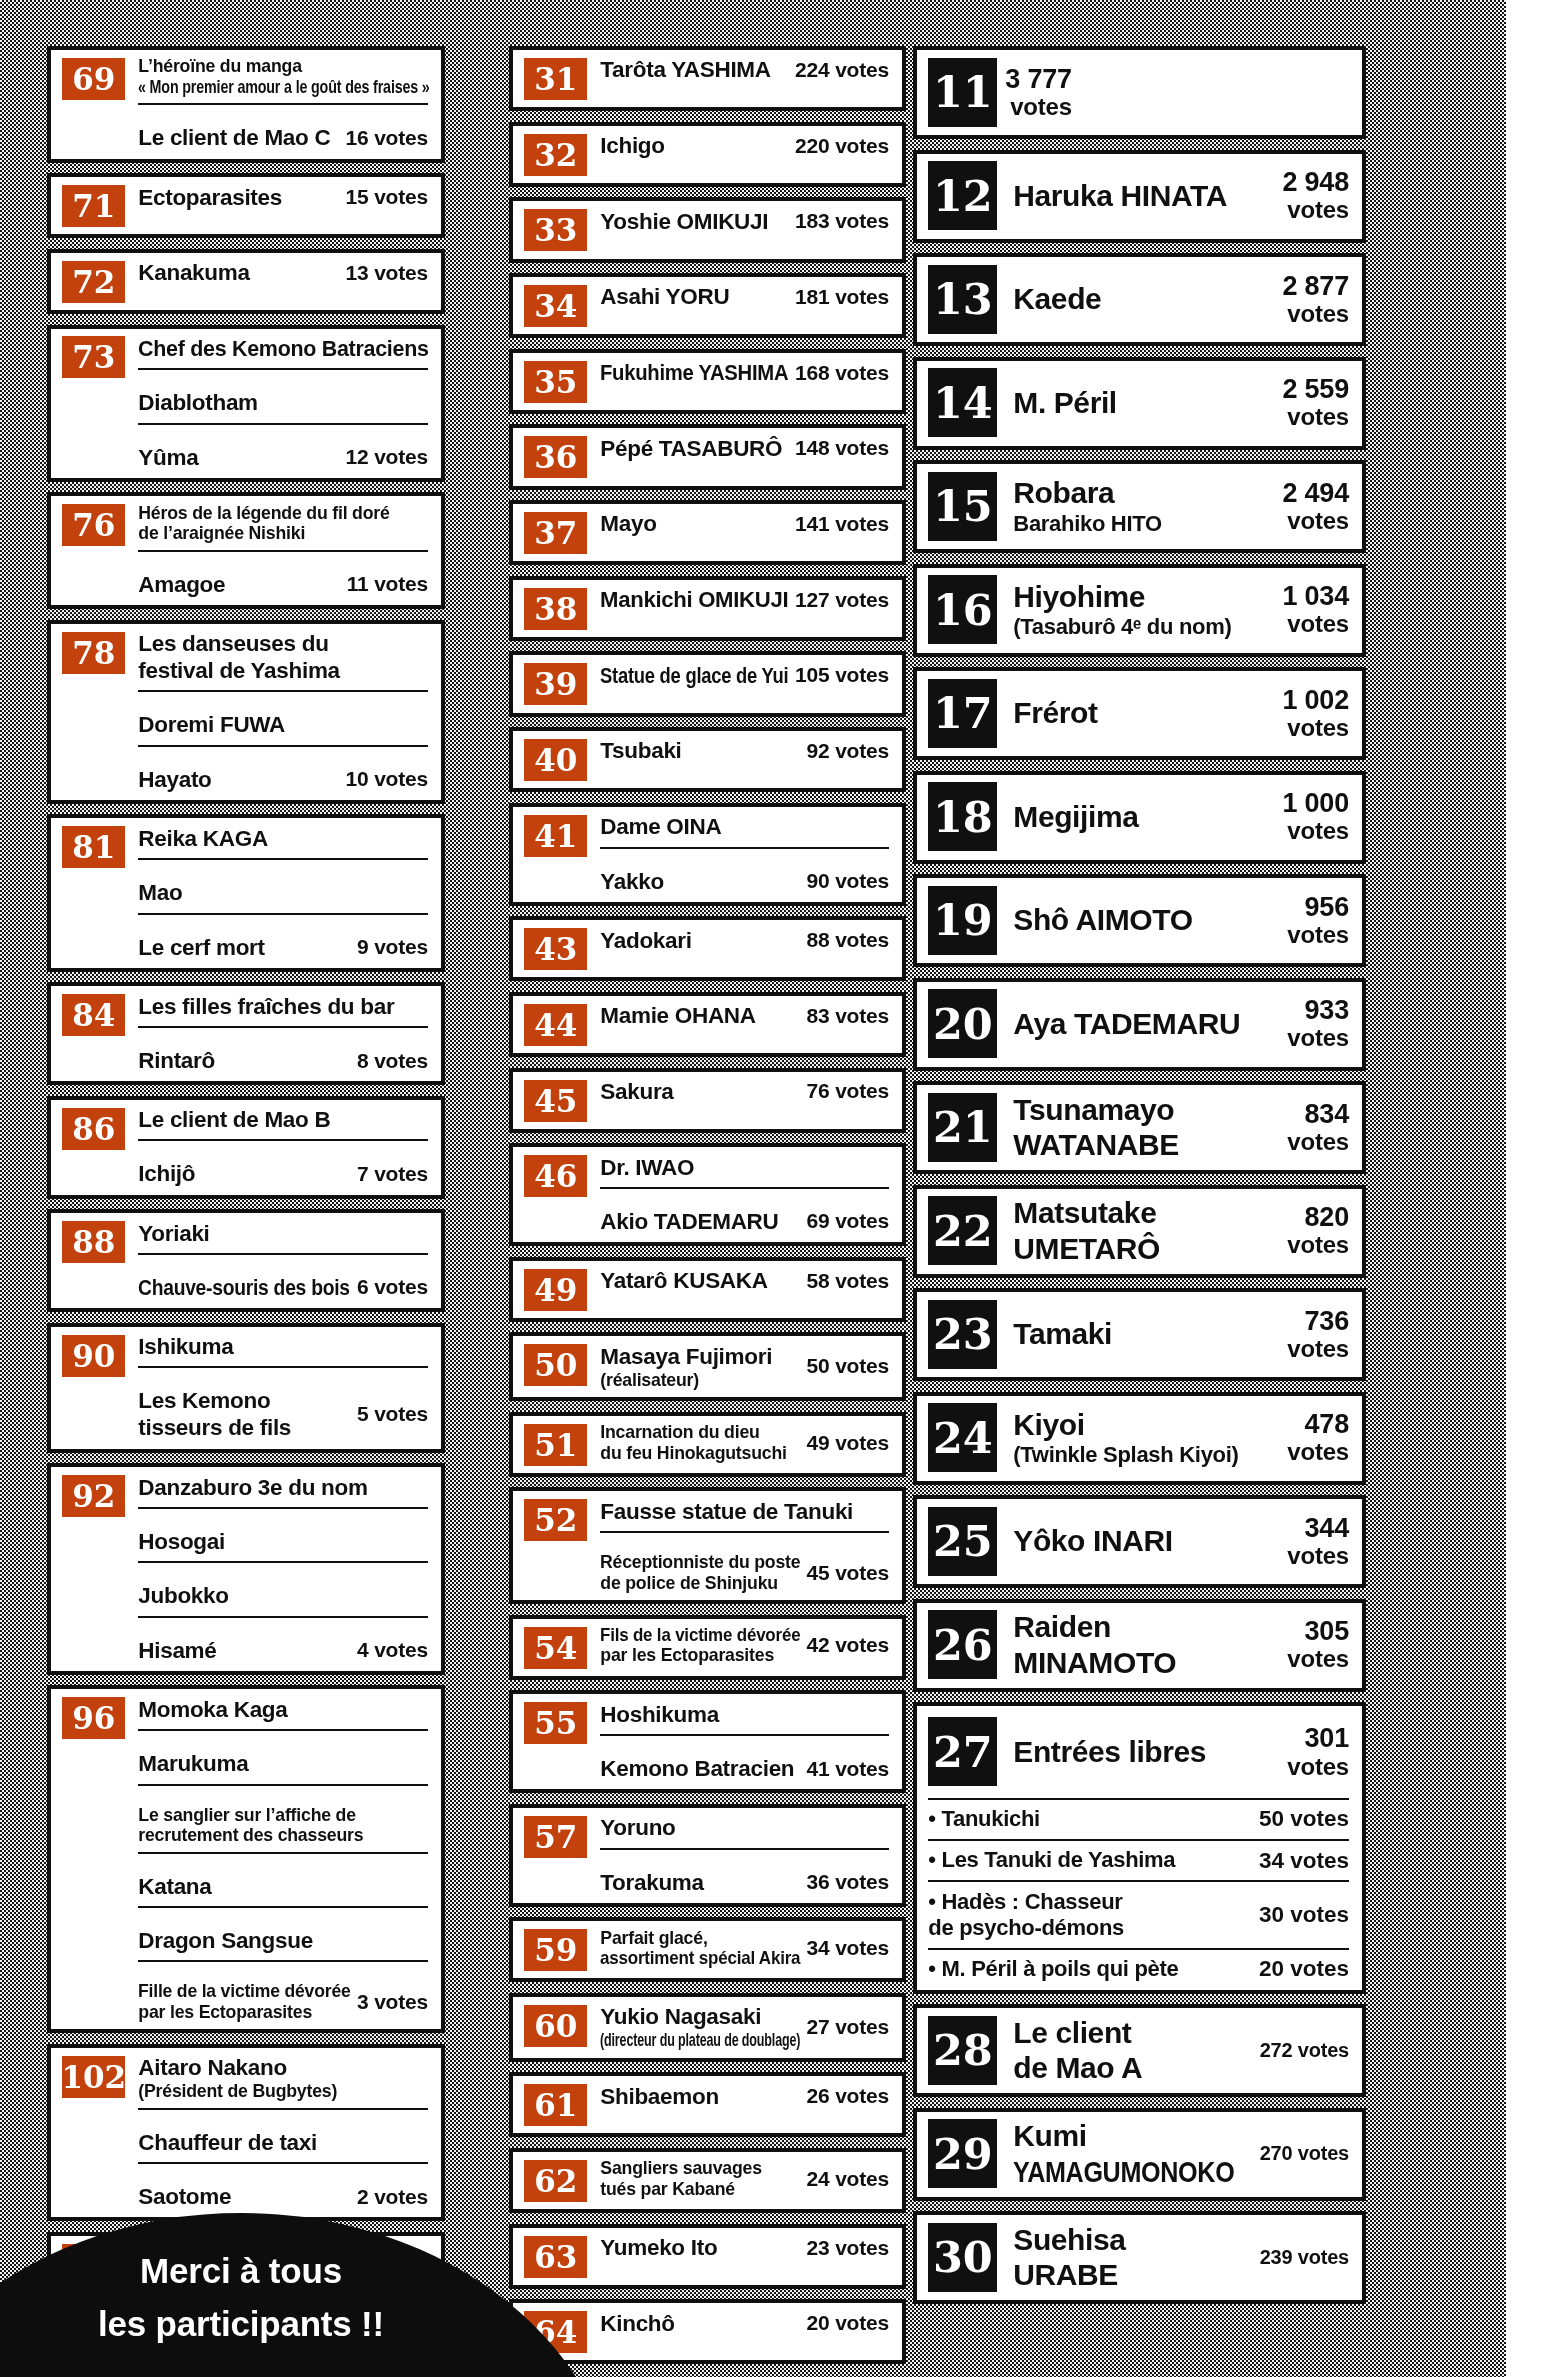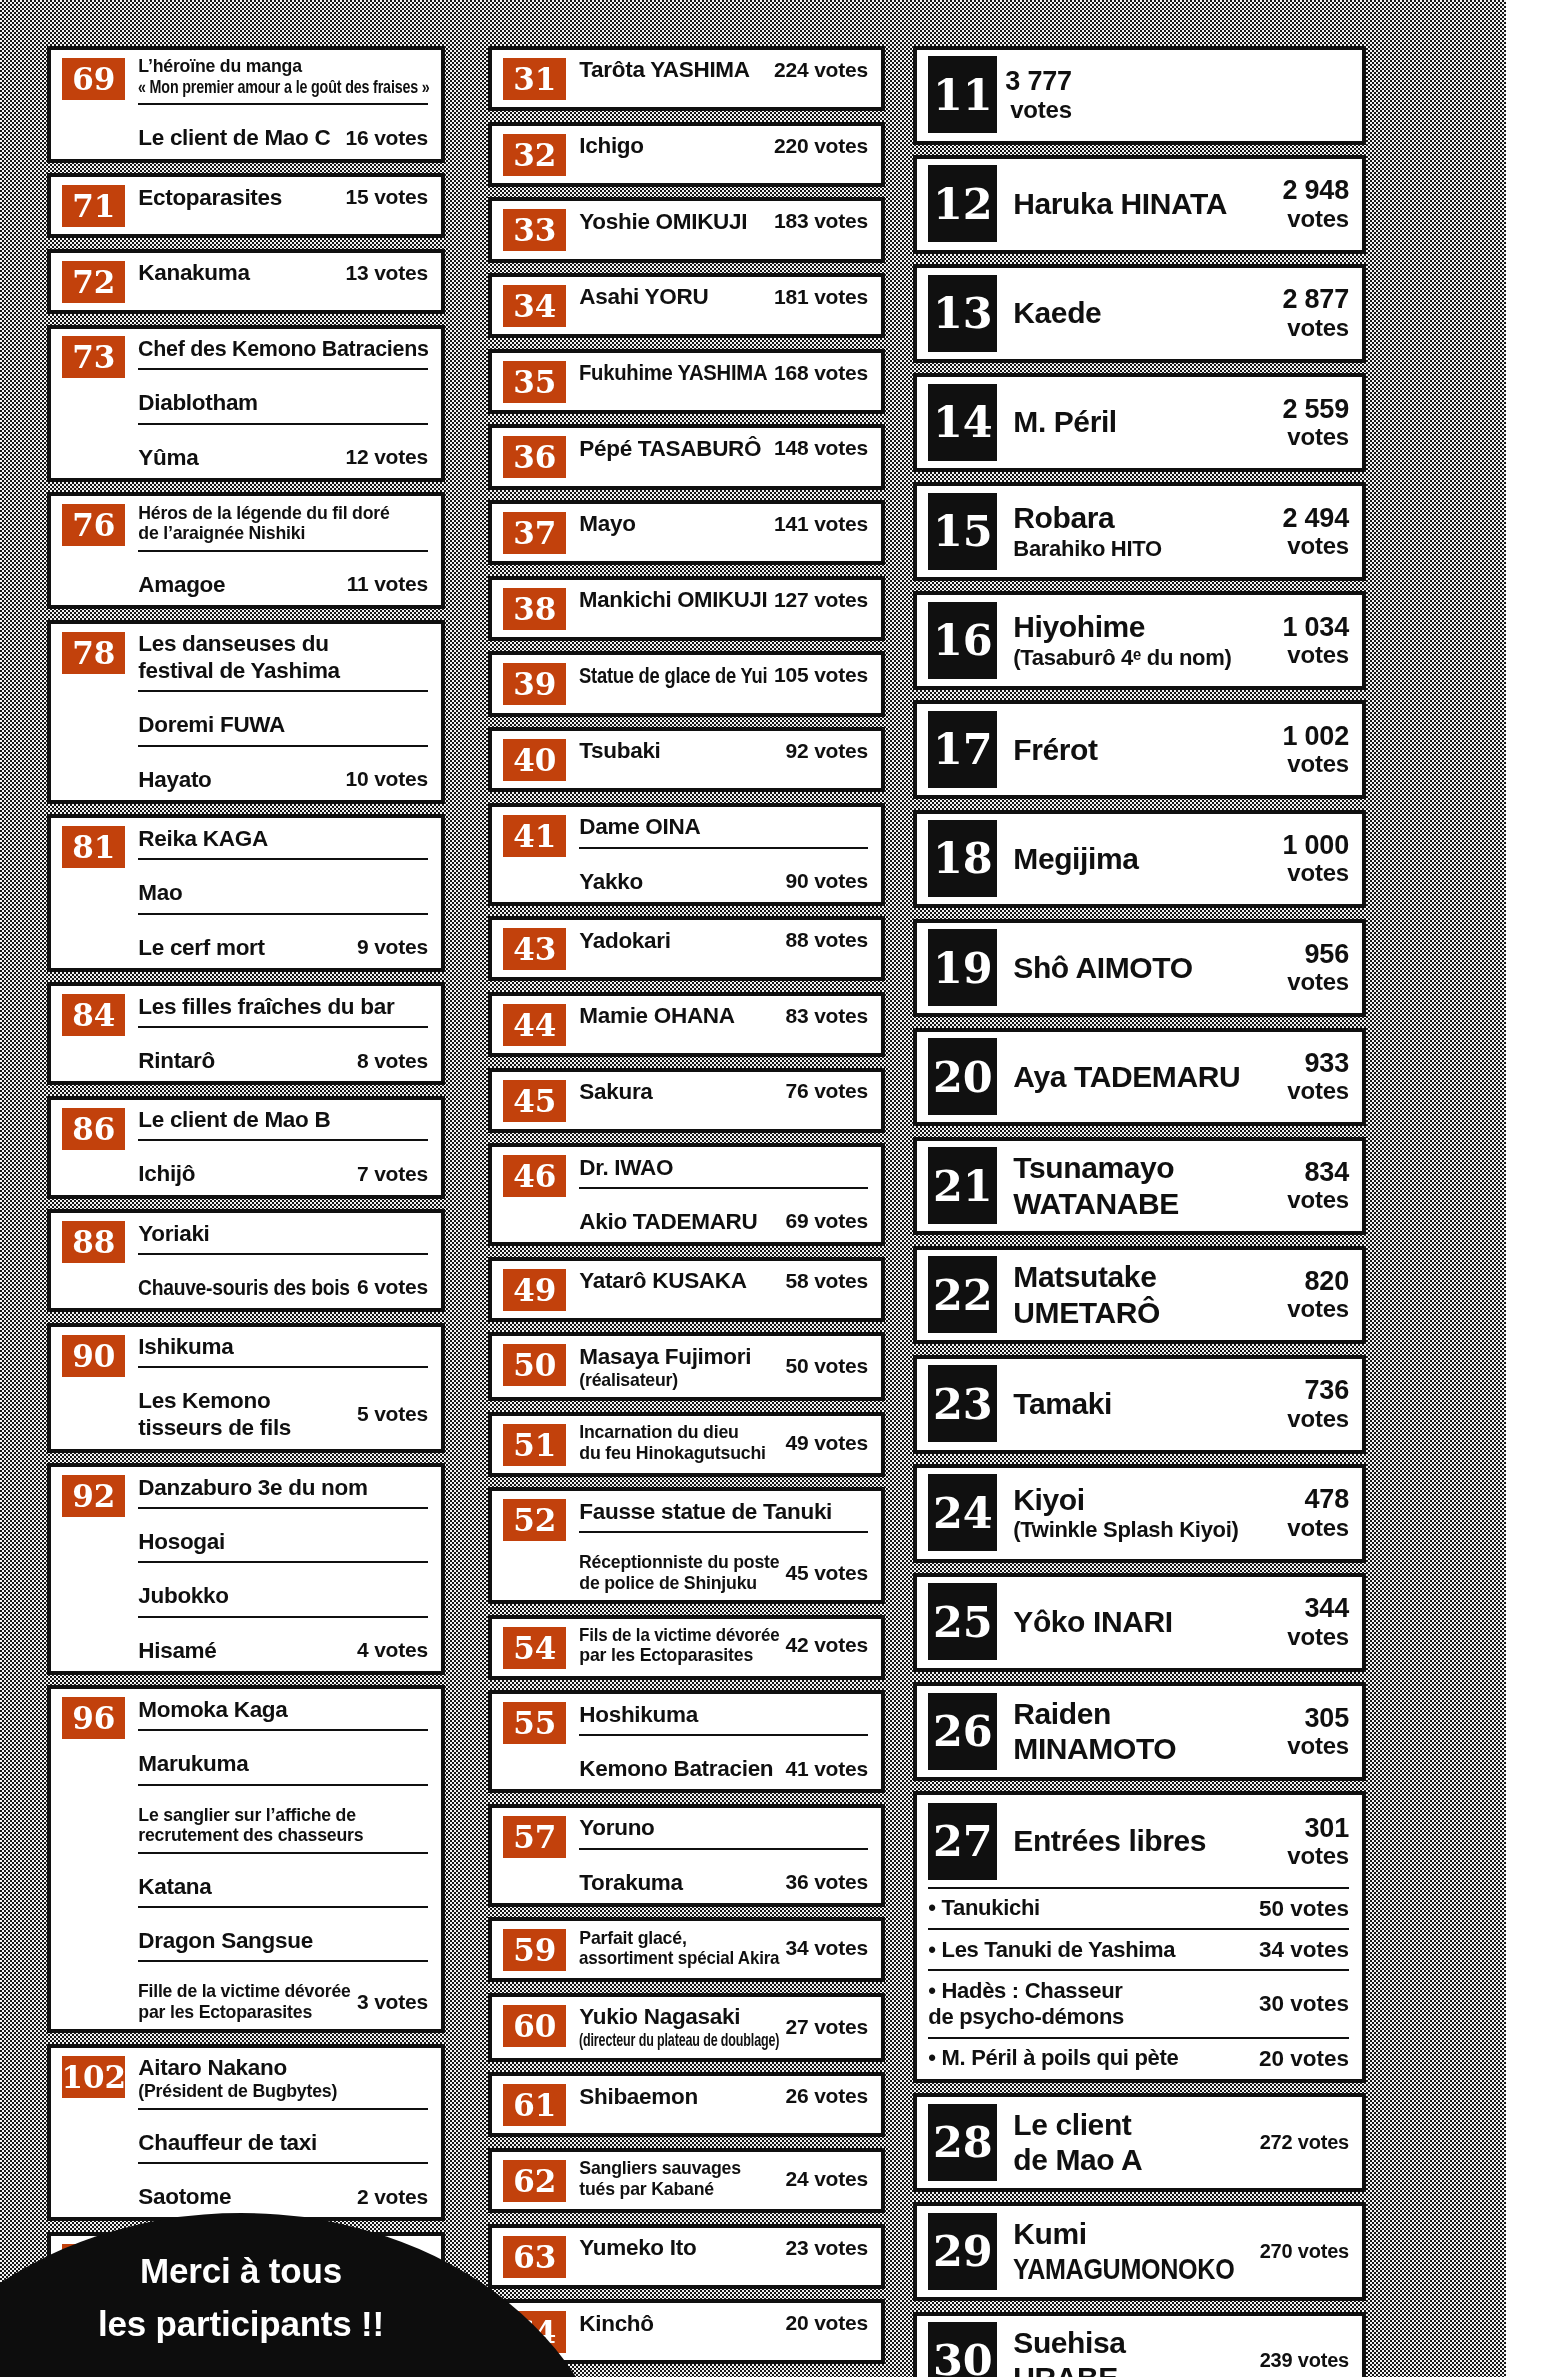--- a/index.html
+++ b/index.html
@@ -7,21 +7,21 @@
     width:1545px;height:2377px;position:relative;background:#fff;overflow:hidden;
     font-family:"Liberation Sans","DejaVu Sans",sans-serif;font-weight:700;color:#101010;
   }
   .halftone{
     position:absolute;top:0;left:0;bottom:0;right:39px;
     background:repeating-conic-gradient(#161616 0% 25%, #f2f2f2 0% 50%);
     background-size:4px 4px;
   }
   .col{position:absolute;top:46px;display:flex;flex-direction:column;gap:10.5px;}
   #col-left{left:47px;width:398px;}
-  #col-middle{left:488px;width:397px;}
+  #col-middle{left:509px;width:397px;}
   #col-right{left:913px;width:453px;}
 
   .box{background:#fff;border:4px solid #101010;box-sizing:border-box;padding:6.4px 13px 7.2px 11.3px;}
 
   
   .box.lm{display:flex;align-items:flex-start;}
   .badge{
     background:#c2410c;color:#fff;font-family:"DejaVu Serif",serif;font-weight:700;
     width:63px;height:42px;display:flex;align-items:center;justify-content:center;
     font-size:31px;flex:0 0 auto;margin-top:1.6px;
@@ -32,21 +32,21 @@
   .names{flex:1;min-width:0;display:flex;flex-direction:column;}
   .nm{font-size:22.5px;line-height:1.2;letter-spacing:-0.3px;}
   .nm.small{font-size:17.7px;line-height:1.15;letter-spacing:-0.2px;}
   .votes{font-size:21px;letter-spacing:-0.2px;white-space:nowrap;margin-left:8px;}
   .fit{display:block;width:max-content;max-width:none;white-space:nowrap;transform-origin:left center;}
 
   
   .box.r{display:flex;align-items:center;min-height:93px;}
   .badge-r{
     background:#101010;color:#fff;font-family:"DejaVu Serif",serif;font-weight:700;
-    width:69px;height:77px;display:flex;align-items:center;justify-content:center;
+    width:69px;height:69px;display:flex;align-items:center;justify-content:center;
     font-size:43px;flex:0 0 auto;
   }
   .nameblock{flex:1;min-width:0;margin-left:16px;display:flex;flex-direction:column;justify-content:center;}
   .nm-r{font-size:30px;line-height:1.18;letter-spacing:-0.4px;}
   .sub-r{font-size:22px;line-height:1.2;letter-spacing:-0.3px;}
   .votesblock{text-align:right;margin-left:8px;display:flex;flex-direction:column;align-items:flex-end;}
   .vnum{font-size:27px;line-height:1.12;letter-spacing:-0.2px;white-space:nowrap;}
   .vword{font-size:24px;line-height:1.12;letter-spacing:-0.2px;}
   .votes-inline{font-size:20px;white-space:nowrap;margin-left:8px;letter-spacing:-0.2px;}
 

